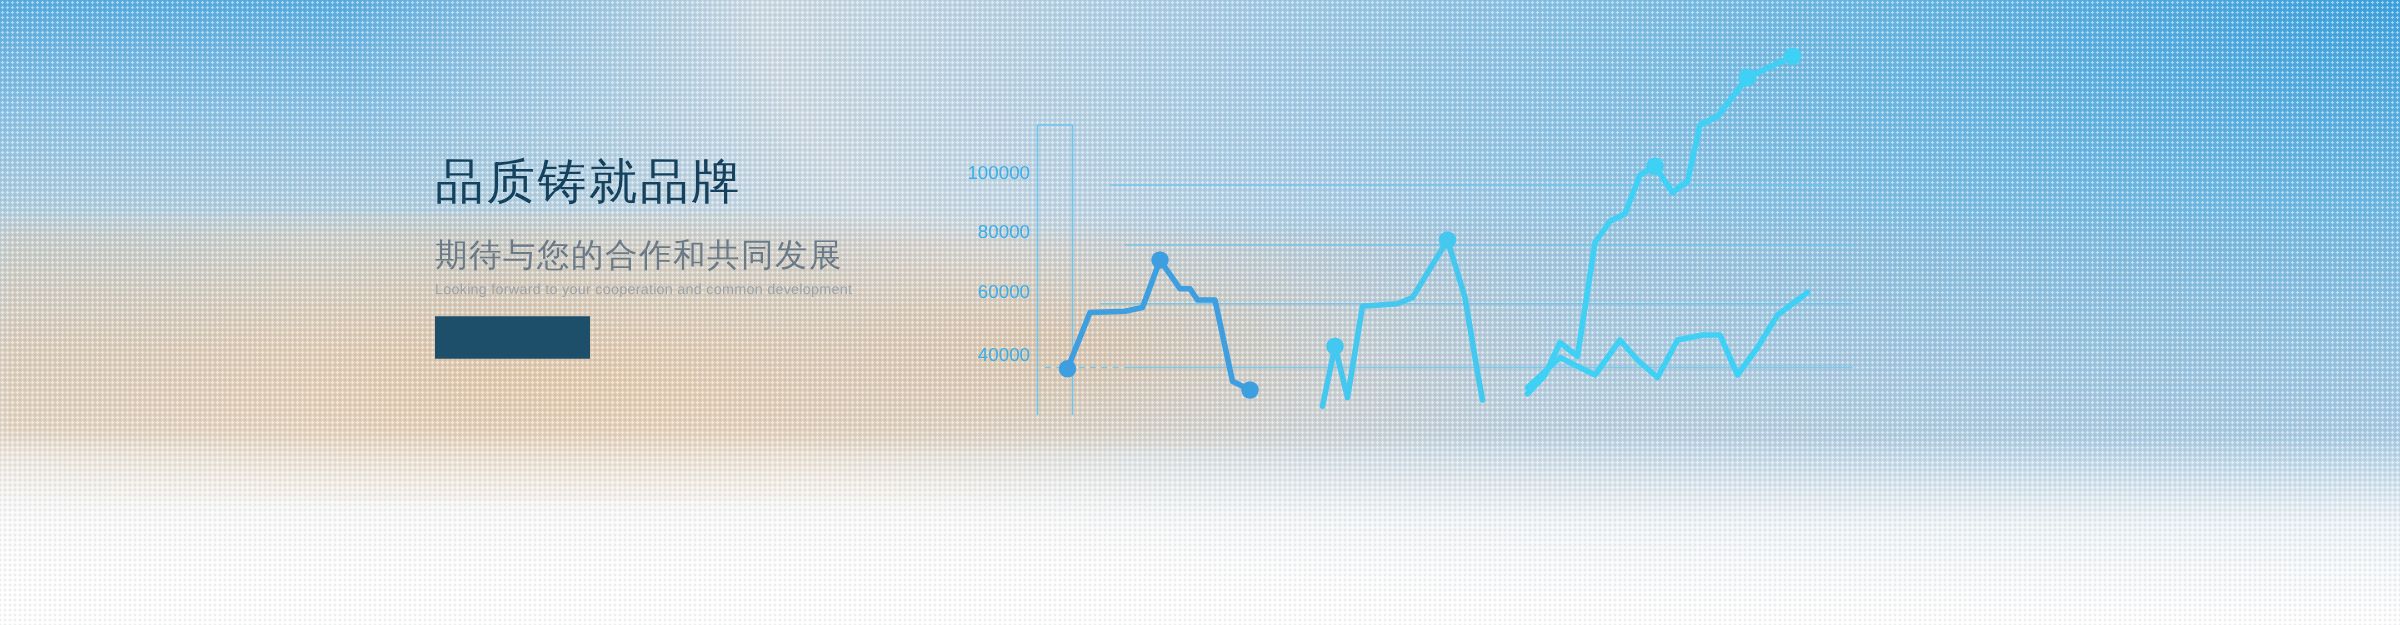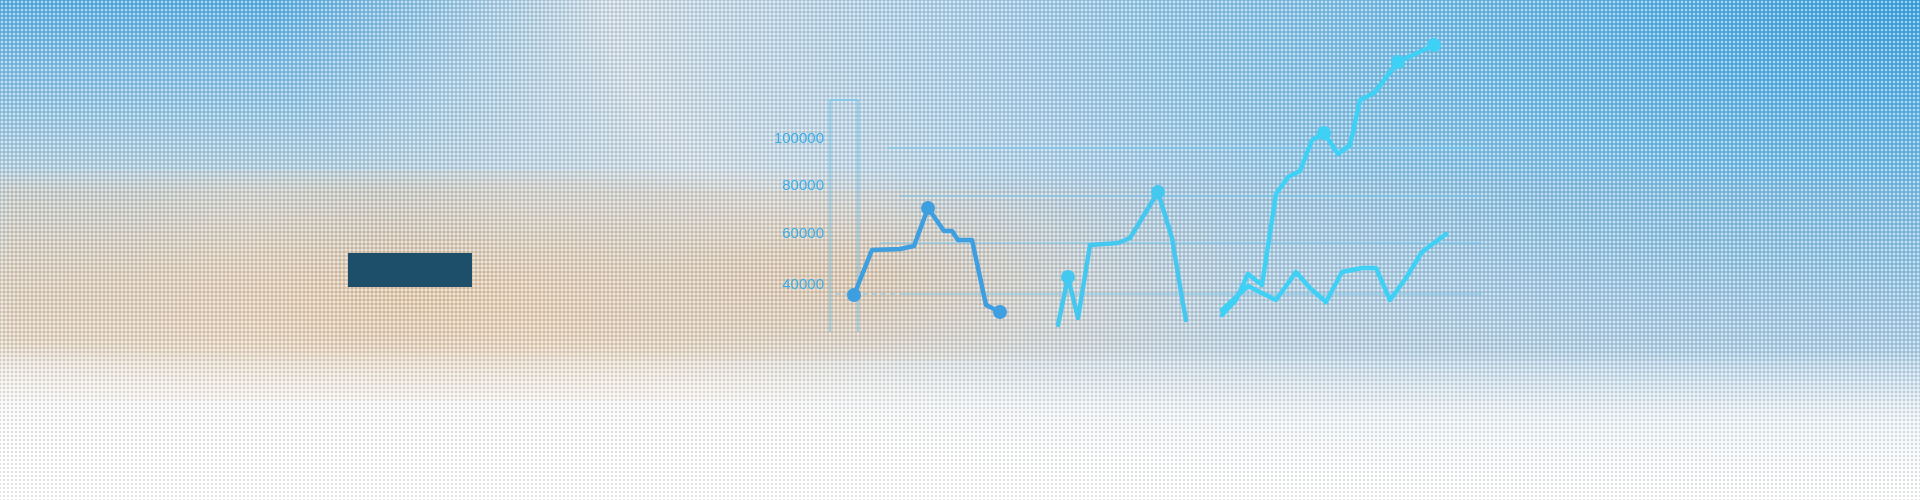--- a/index.html
+++ b/index.html
@@ -140,18 +140,23 @@
         <circle cx="1398" cy="62" r="7" fill="#3fd0f5"></circle>
         <circle cx="1434" cy="45" r="7" fill="#3fd0f5"></circle>
       </g>
 
       <g>
         <polyline fill="none" stroke="#3fd0f5" stroke-width="4.5" stroke-linejoin="round" stroke-linecap="round" points="1222,310 1248,286 1276,300 1296,272 1310,288 1326,302 1342,272 1362,268 1376,268 1390,300 1406,278 1422,252 1446,234"></polyline>
       </g>
     </svg>
   </div>
 
+  <div class="textblock">
+    <div class="headline">品质铸就品牌</div>
+    <div class="subhead">期待与您的合作和共同发展</div>
+    <div class="subhead-en">Looking forward to your cooperation and common development</div>
+  </div>
 
   <button class="cta">
     <span class="cta-label"></span>
   </button>
 
 </div>
 
 </body></html>

